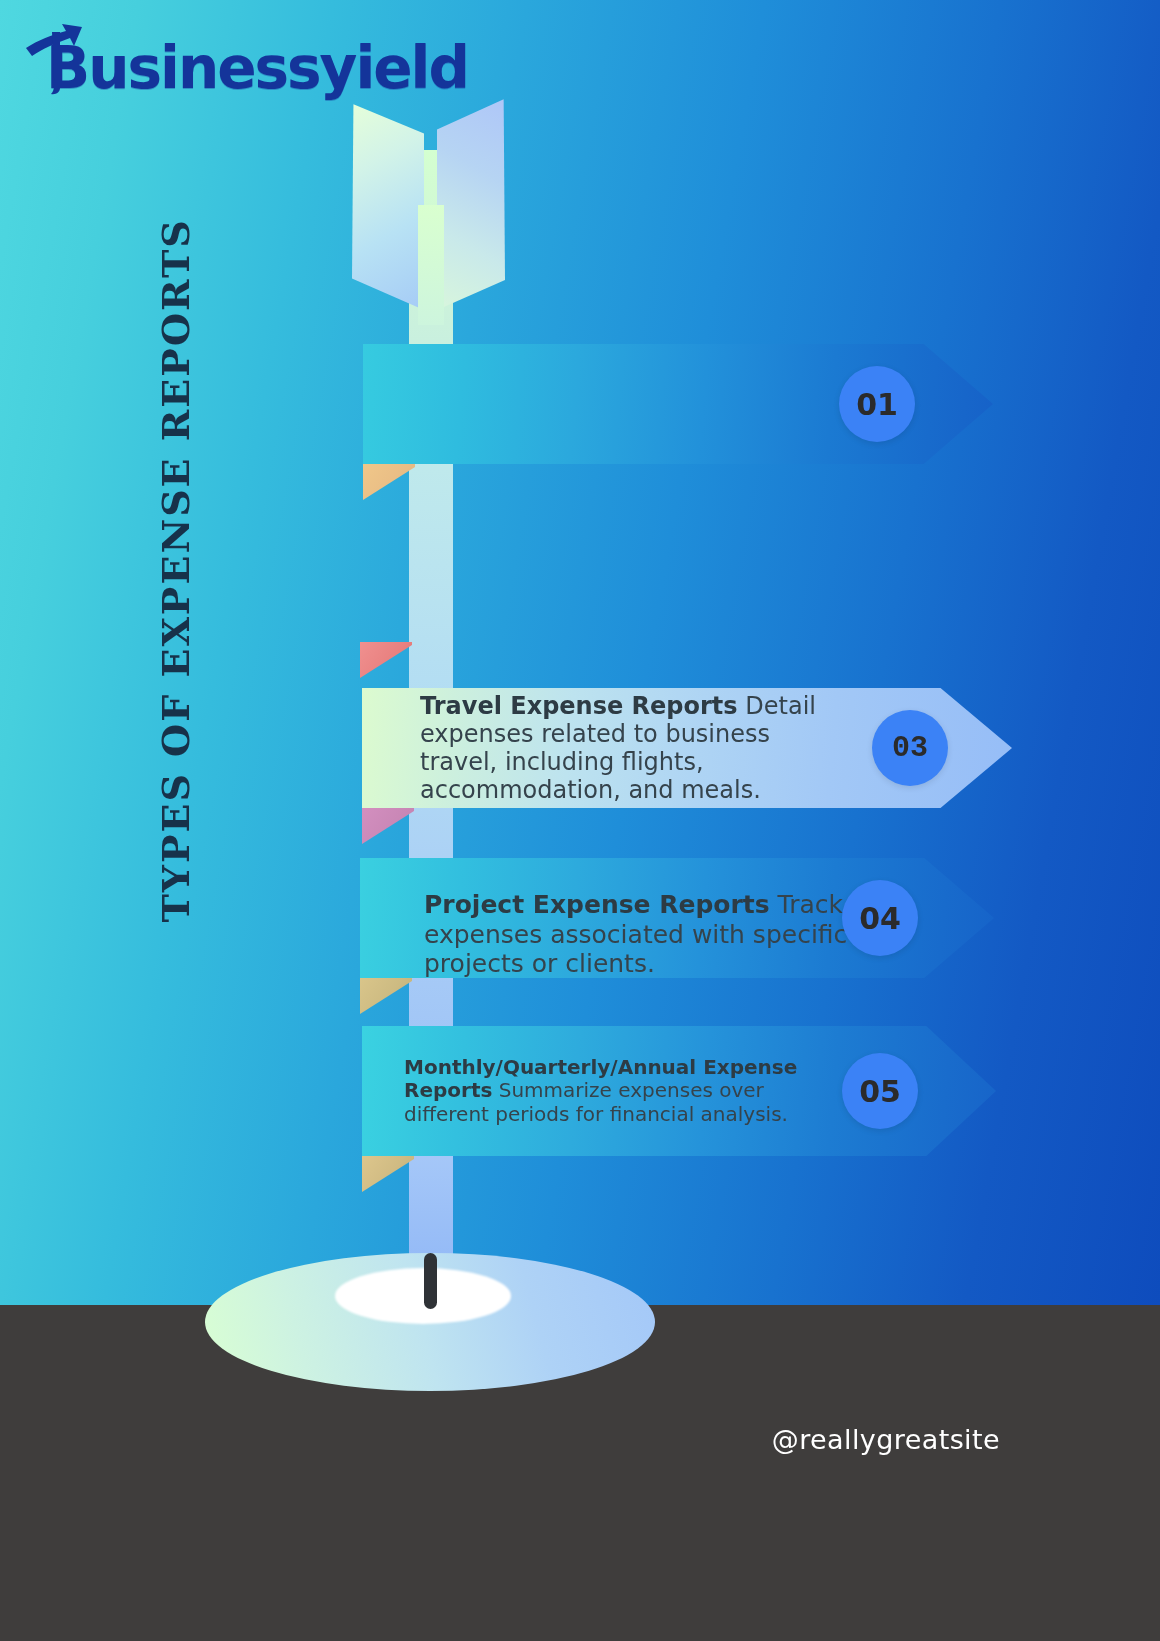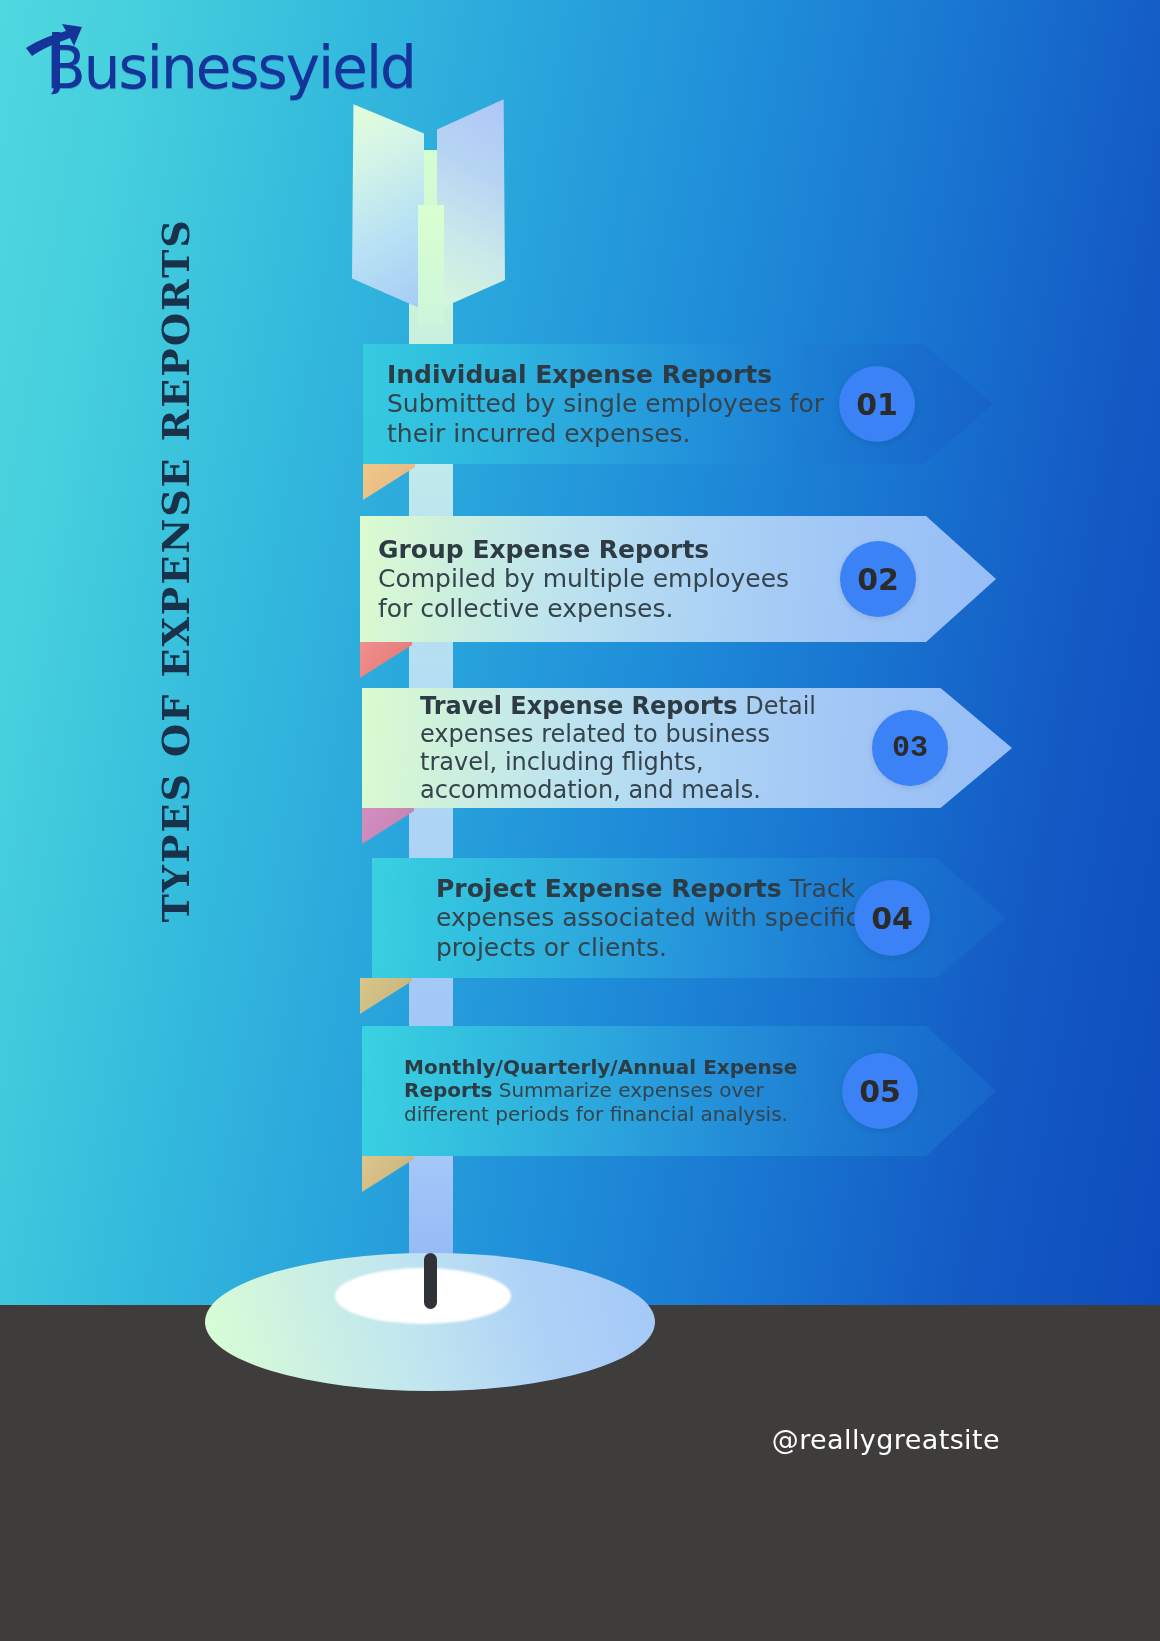--- a/index.html
+++ b/index.html
@@ -25,21 +25,21 @@
   }
   
   .logo{
     position:absolute;left:22px;top:18px;
     display:flex;align-items:flex-end;
     z-index:40;
   }
   .logo-mark{position:relative;width:64px;height:78px;}
   .logo-text{
     font-family:"DejaVu Sans", sans-serif;
-    font-weight:normal;
+    font-weight:bold;
     font-size:58px;
     letter-spacing:-2px;
     color:#14349a;
     line-height:.95;
     margin-left:-40px;
     text-shadow:0 1px 0 rgba(20,52,154,.35);
   }
   
   .vtitle{
     position:absolute;
@@ -154,21 +154,21 @@
   #f2{left:360px;top:642px;clip-path:polygon(0 0,100% 0,100% 8%,0 100%);
       background:linear-gradient(125deg,#f0908f 0%,#e8807f 60%,#de7371 100%);}
 
   #b3{left:362px;top:688px;width:634px;height:120px;padding-left:16px;}
   #b3 .banner-shape{background:linear-gradient(95deg,#dcfbcf 0%,#cdf0dd 14%,#bde3ef 32%,#aed4f4 52%,#a2c8f6 72%,#96bdf7 100%);}
   #b3 .banner-text{margin-left:42px;width:420px;font-size:24px;}
   #b3 .num-circle{right:64px;top:22px;font-family:Liberation Mono, monospace;}
   #f3{left:362px;top:808px;clip-path:polygon(0 0,100% 0,100% 8%,0 100%);
       background:linear-gradient(125deg,#d38fbf 0%,#c987b6 60%,#bd7fae 100%);}
 
-  #b4{left:372px;top:858px;width:634px;height:120px;}
+  #b4{left:360px;top:858px;width:634px;height:120px;align-items:flex-end;}
   #b4 .banner-shape{background:linear-gradient(95deg,#3ad0e0 0%,#32bfdf 16%,#2daadd 34%,#2492da 54%,#1c7bd2 74%,#1663c9 100%);}
   #b4 .banner-text{margin-left:64px;width:430px;}
   #b4 .num-circle{right:76px;top:22px;}
   #f4{left:360px;top:978px;clip-path:polygon(0 0,100% 0,100% 8%,0 100%);
       background:linear-gradient(125deg,#d9c58a 0%,#cdbb82 55%,#bfae78 100%);}
 
   #b5{left:362px;top:1026px;width:634px;height:130px;}
   #b5 .banner-shape{background:linear-gradient(95deg,#3ad2e1 0%,#33c0df 16%,#2eabdd 34%,#2593da 54%,#1d7cd2 74%,#1764c9 100%);}
   #b5 .banner-text{margin-left:42px;width:450px;font-size:20px;}
   #b5 .num-circle{right:78px;top:27px;}
@@ -208,36 +208,24 @@
   <div class="flag-left"></div>
   <div class="flag-right"></div>
   <div class="pole-bottom"></div>
 
   <div class="base-ellipse"></div>
   <div class="base-inner"></div>
   <div class="base-notch"></div>
 
   <div class="banner" id="b1">
     <div class="banner-shape"></div>
-    <div class="banner-text">
-      <b>Individual Expense Reports</b> 
-      <span>Submitted by single employees for their incurred expenses.</span>
-    </div>
     <div class="num-circle">01</div>
   </div>
   <div class="fold" id="f1"></div>
 
-  <div class="banner" id="b2">
-    <div class="banner-shape"></div>
-    <div class="banner-text">
-      <b>Group Expense Reports</b> 
-      <span>Compiled by multiple employees for collective expenses.</span>
-    </div>
-    <div class="num-circle">02</div>
-  </div>
   <div class="fold" id="f2"></div>
 
   <div class="banner" id="b3">
     <div class="banner-shape"></div>
     <div class="banner-text">
       <b>Travel Expense Reports</b> 
       <span>Detail expenses related to business travel, including flights, accommodation, and meals.</span>
     </div>
     <div class="num-circle">03</div>
   </div>

